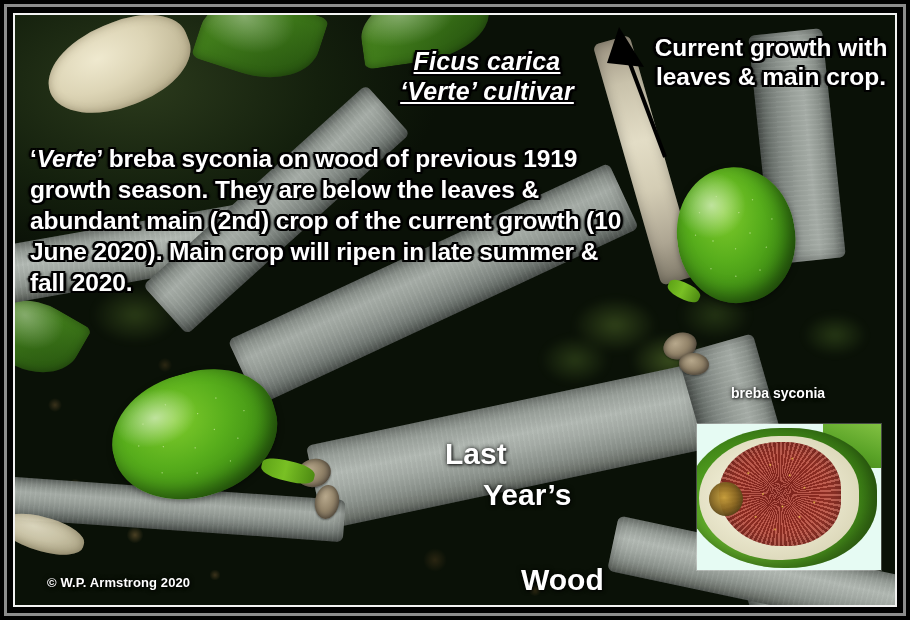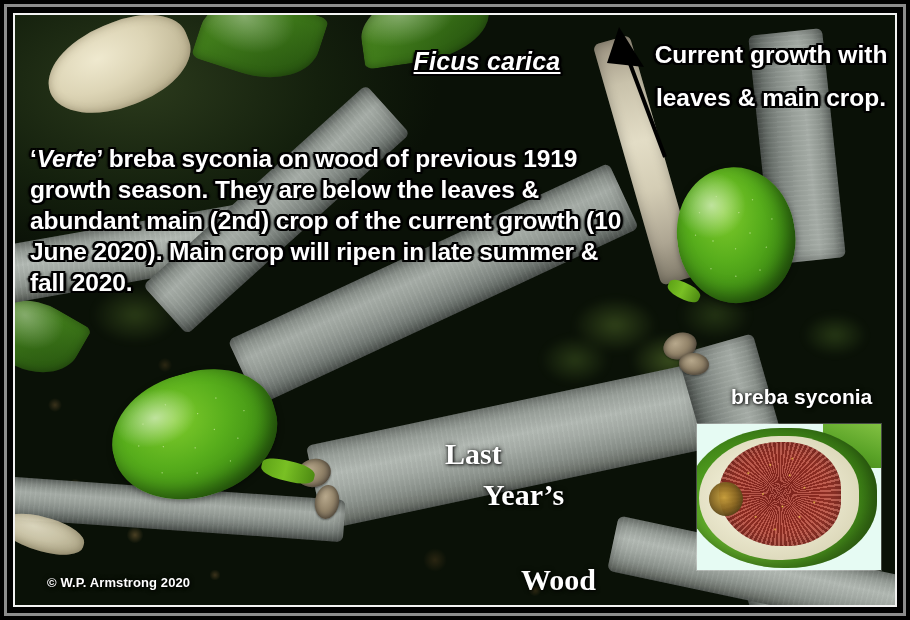--- a/index.html
+++ b/index.html
@@ -130,25 +130,25 @@
     text-shadow:
       -2px -2px 0 #000, 2px -2px 0 #000, -2px 2px 0 #000, 2px 2px 0 #000,
       -2px 0 0 #000, 2px 0 0 #000, 0 -2px 0 #000, 0 2px 0 #000,
       -3px 0 2px #000, 3px 0 2px #000;
   }
   .soft{text-shadow:0 0 5px rgba(0,0,0,.75), 1px 1px 3px rgba(0,0,0,.8);}
 
   #title-block{left:357px;top:32px;width:230px;text-align:center;font-style:italic;font-size:25px;letter-spacing:.2px;text-decoration:underline;}
   #body-text{left:15px;top:128px;width:600px;font-size:24.5px;line-height:31px;letter-spacing:-.1px;}
   #body-text .it{font-style:italic;text-align:right;}
-  #current-growth-note{left:636px;top:18px;width:240px;text-align:center;font-size:24.5px;line-height:43px;}
-  #breba-label{left:716px;top:370px;font-size:21px;}
+  #current-growth-note{left:636px;top:18px;width:240px;text-align:center;font-size:24.5px;line-height:29px;}
+  #breba-label{left:716px;top:370px;font-size:14px;}
 
   #last-years-wood{left:430px;top:418px;width:220px;font-size:30px;line-height:41px;}
-  #last-years-wood div{white-space:nowrap;font-family:Liberation Serif, serif;}
+  #last-years-wood div{white-space:nowrap;}
   #lyw-1{padding-left:0px;}
   #lyw-2{padding-left:38px;}
   #lyw-3{padding-left:76px;margin-top:44px;}
 
   #copyright{left:32px;top:560px;font-size:13px;letter-spacing:.1px;}
 
   
   #inset-cut-fig{position:absolute;left:682px;top:409px;width:184px;height:146px;
     background:#e6fbf3;overflow:hidden;box-shadow:0 0 0 1px rgba(255,255,255,.25);}
   .cf-skin{position:absolute;left:-10px;top:4px;width:190px;height:140px;border-radius:50% 46% 48% 52%;
@@ -256,20 +256,21 @@
       <div class="cf-neck"></div>
       <div class="cf-skin"></div>
       <div class="cf-flesh"></div>
       <div class="cf-pulp"></div>
       <div class="cf-seeds"></div>
       <div class="cf-ostiole"></div>
     </div>
 
     <div class="txt outlined" id="title-block">
       <div>Ficus carica</div>
+      <div>‘Verte’ cultivar</div>
     </div>
 
     <div class="txt outlined" id="current-growth-note">Current growth with leaves &amp; main crop.</div>
 
     <div class="txt outlined" id="body-text"><span>‘</span><span class="it">Verte</span><span>’ breba syconia on wood of previous 1919 growth season. They are below the leaves &amp; abundant main (2nd) crop of the current growth (10 June 2020). Main crop will ripen in late summer &amp; fall 2020.</span></div>
 
     <div class="txt soft" id="breba-label">breba syconia</div>
 
     <div class="txt soft" id="last-years-wood">
       <div id="lyw-1">Last</div>

